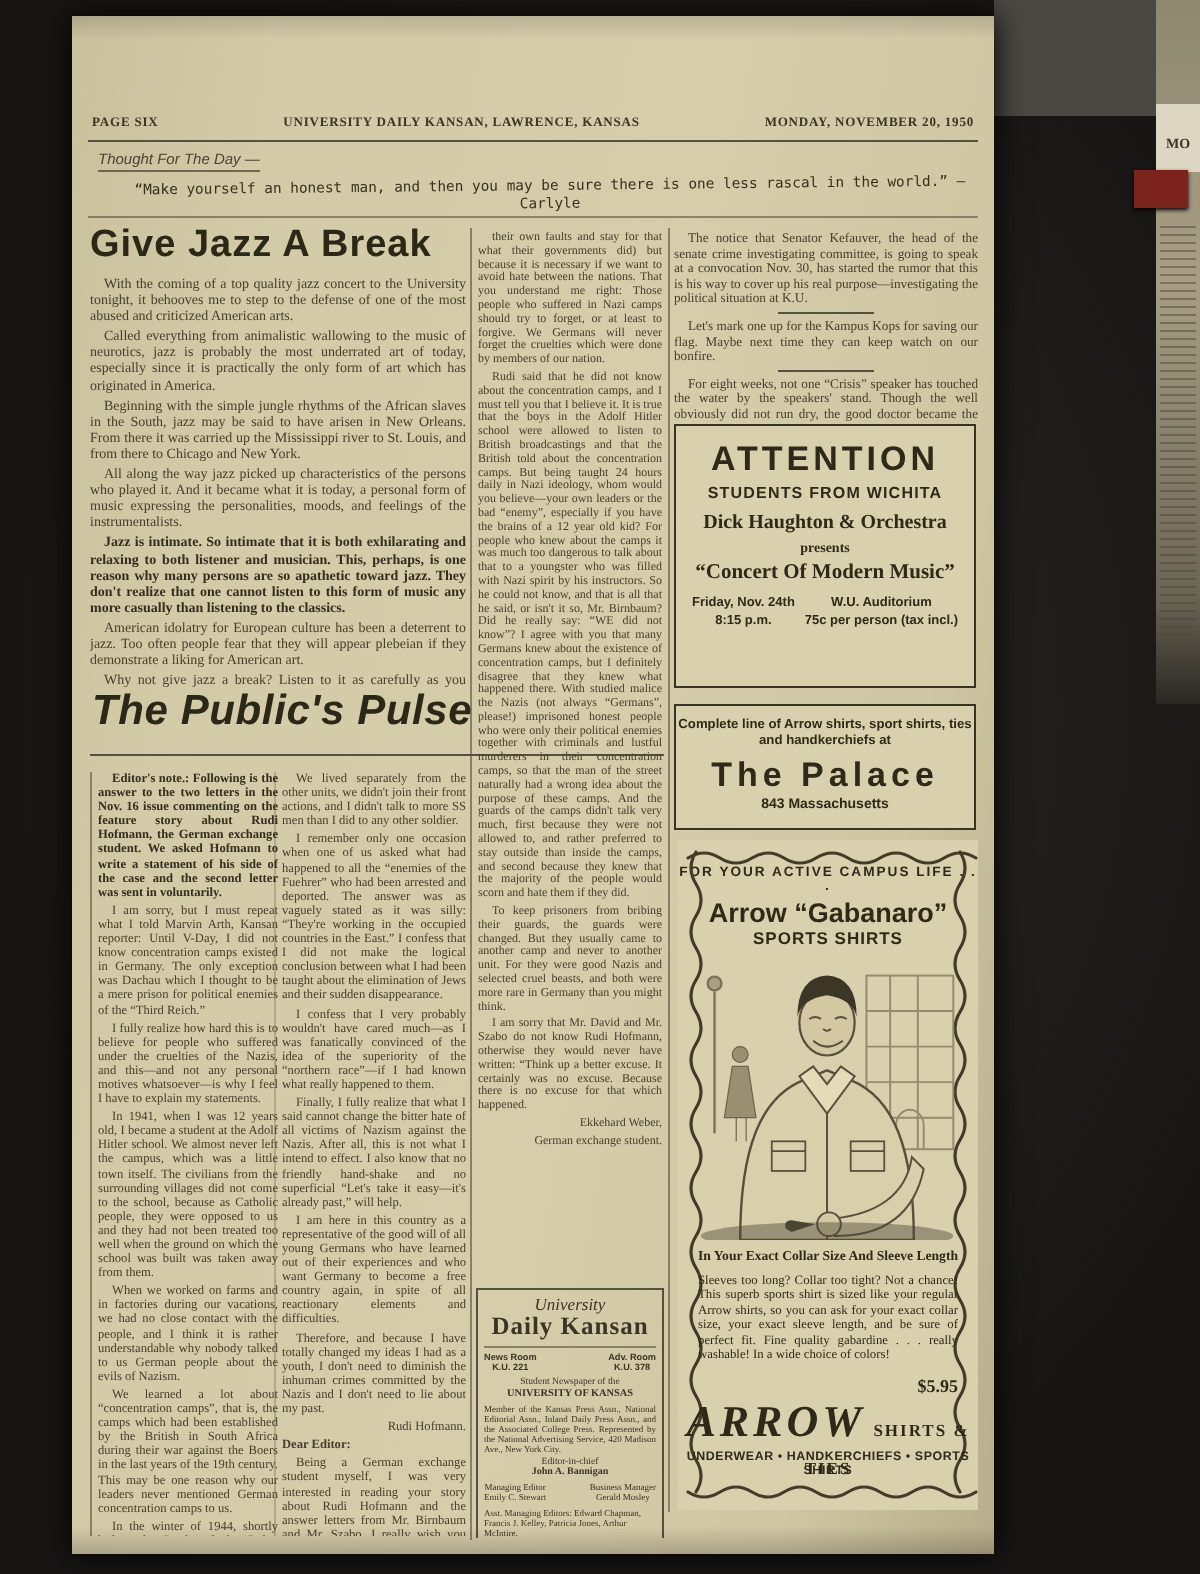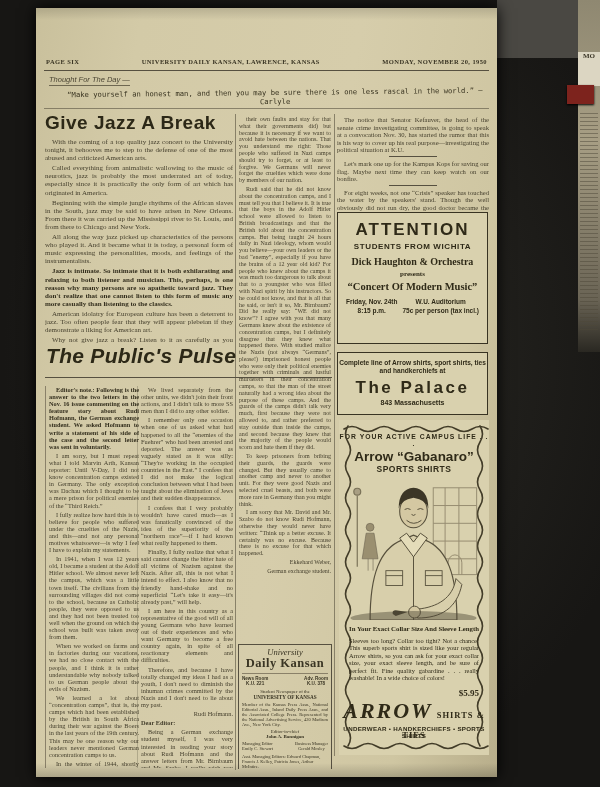--- a/index.html
+++ b/index.html
@@ -6,21 +6,21 @@
   body{width:600px;height:787px;position:relative;background:#151513;overflow:hidden;
        font-family:"Liberation Serif",serif;color:#3e3929;}
   .scanbg{position:absolute;inset:0;background:
     radial-gradient(ellipse at 55% 45%, #2a2924 0%, #171614 70%);}
   .gray-corner{position:absolute;left:497px;top:0;width:103px;height:58px;background:#4a4843;}
   .next-page-strip{position:absolute;left:578px;top:0;width:22px;height:352px;
     background:linear-gradient(#8f8871 0%, #a79e84 40%, #6a6455 85%, #2a2822 100%);}
   .strip-lines{position:absolute;left:580px;top:110px;width:18px;height:220px;opacity:.5;
     background:repeating-linear-gradient(#00000000 0 3px, #4d4738 3px 4px);}
   .white-patch{position:absolute;left:578px;top:52px;width:22px;height:34px;background:#dcd6c2;
-    font:bold 7px "Liberation Serif",serif;color:#3a3526;text-align:center;padding-top:0;box-sizing:border-box;}
+    font:bold 7px "Liberation Serif",serif;color:#3a3526;text-align:center;padding-top:16px;box-sizing:border-box;}
   .red-tab{position:absolute;left:567px;top:85px;width:27px;height:19px;background:#7d231d;
     box-shadow:0 1px 2px #000;}
   .page{position:absolute;left:36px;top:8px;width:461px;height:769px;
     background:linear-gradient(100deg,#c9c09c 0%, #d3caa7 18%, #d6cdab 55%, #cfc6a2 82%, #b8ae8b 100%);
     box-shadow:0 0 14px #000;}
   .page::after{content:"";position:absolute;inset:0;pointer-events:none;
     background:linear-gradient(#00000022,#00000000 12px),
                linear-gradient(0deg,#00000030,#00000000 14px);}
   .hrule{position:absolute;height:1px;background:#565040;}
   .vrule{position:absolute;width:1px;background:#6e6751;opacity:.75;}

